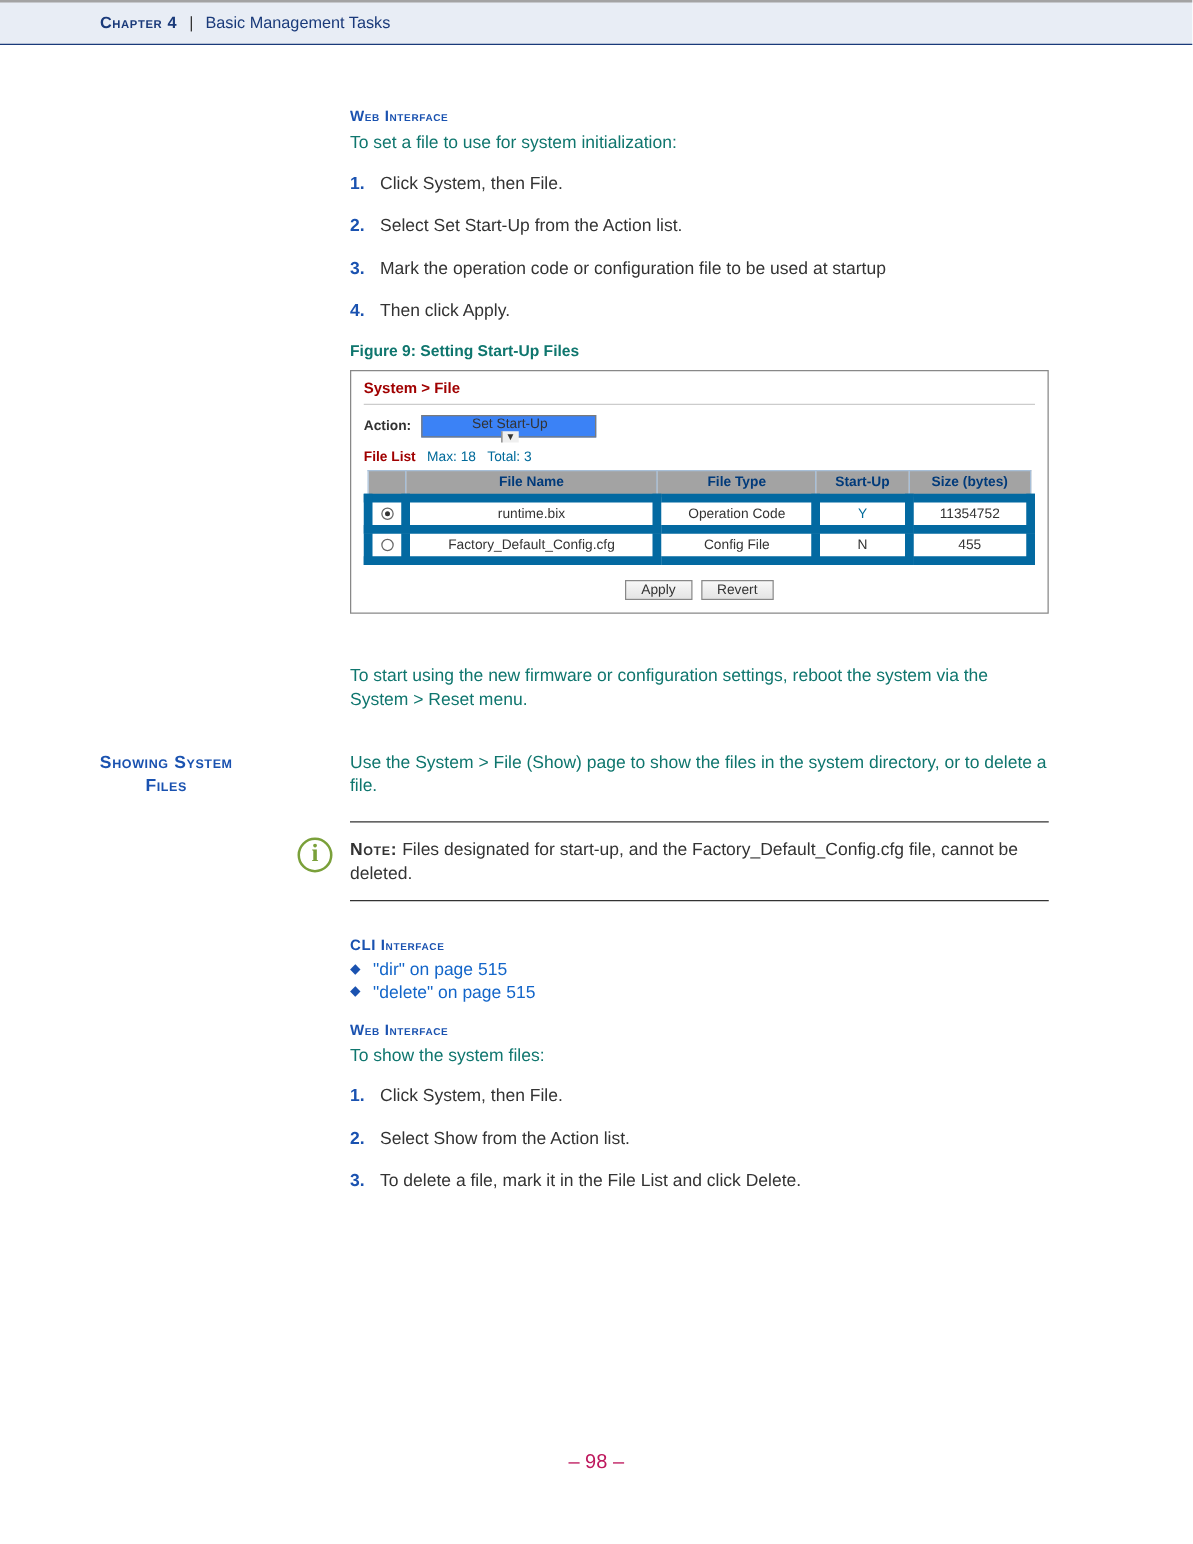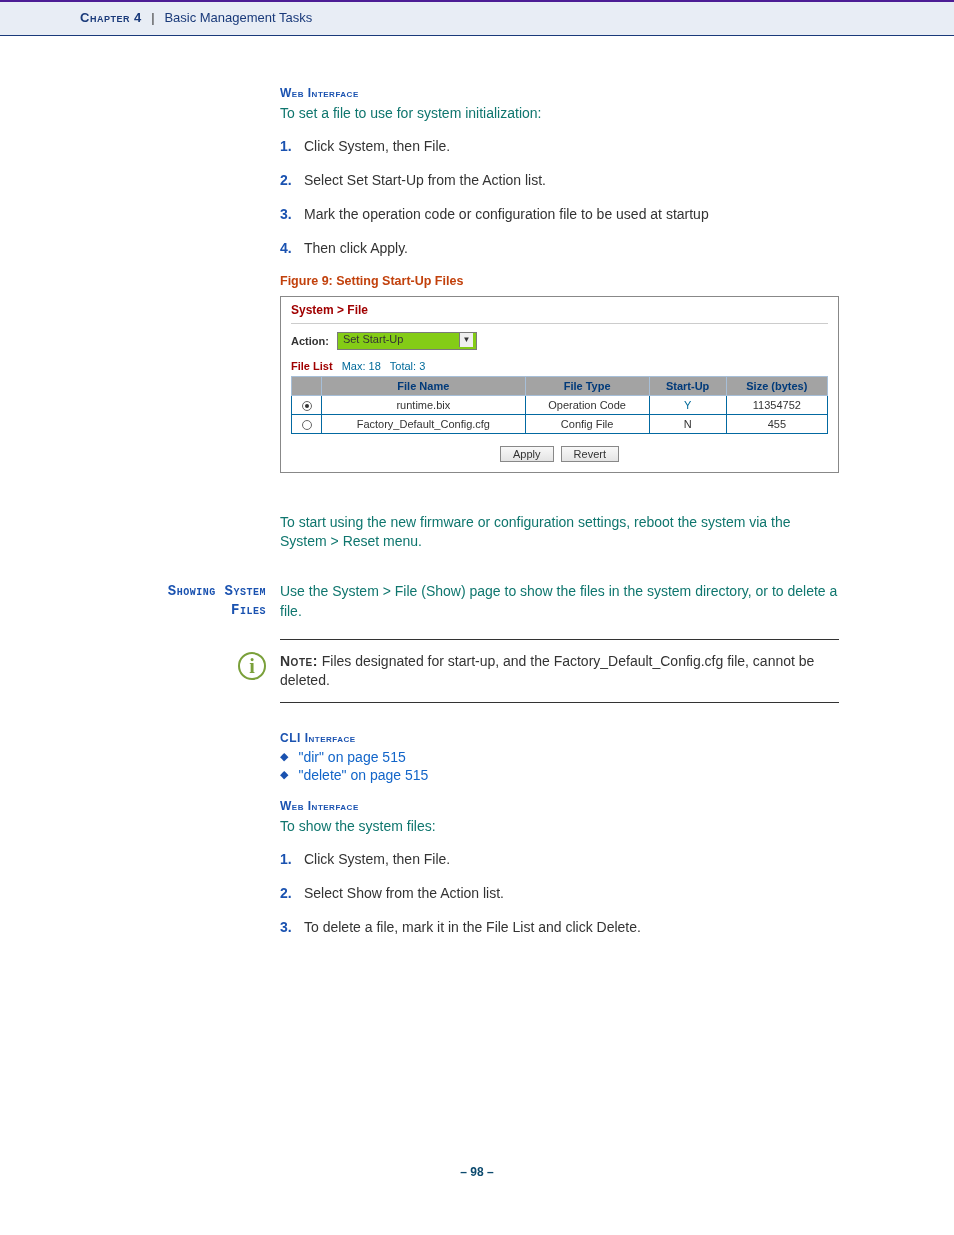--- a/index.html
+++ b/index.html
@@ -6,21 +6,21 @@
   body {
     width: 954px;
     height: 1235px;
     font-family: Verdana, Arial, sans-serif;
     color: #333;
     background: #fff;
     position: relative;
   }
   .header-band {
     background: #e8edf5;
-    border-top: 2px solid #4c1d95;
+    border-top: 2px solid #a3a3a3;
     border-bottom: 1px solid #1a3a7a;
     padding: 8px 0 10px 80px;
     font-size: 13px;
   }
   .header-line1 { color: #1a3a7a; }
   .chapter-label { font-weight: bold; font-variant: small-caps; letter-spacing: 0.5px; }
   .header-sep { color: #333; margin: 0 6px; }
   .header-topic { color: #1a3a7a; }
   .header-line2 { color: #333; margin-top: 2px; font-size: 12.5px; }
   .content {
@@ -31,43 +31,44 @@
     color: #1a52b0;
     font-weight: bold;
     font-size: 12px;
     margin-bottom: 4px;
   }
   .smallcaps { font-variant: small-caps; letter-spacing: 0.5px; }
   p.body { font-size: 14px; line-height: 1.4; margin-bottom: 14px; color: #0f766e; }
   ol.steps { list-style: none; margin: 6px 0 14px 0; padding: 0; }
   ol.steps li { font-size: 14px; margin-bottom: 18px; display: flex; }
   .step-num { color: #1a52b0; font-weight: bold; min-width: 24px; }
-  .fig-caption { color: #c2410c; font-weight: bold; font-size: 12.5px; margin: 4px 0 8px 0; }
+  .fig-caption { color: #0f766e; font-weight: bold; font-size: 12.5px; margin: 4px 0 8px 0; }
   
   .ui-panel {
     border: 1px solid #888;
     background: #fff;
     font-family: Tahoma, Arial, sans-serif;
     font-size: 11px;
     margin-bottom: 40px;
   }
   .ui-breadcrumb { color: #a00000; font-weight: bold; padding: 6px 10px 4px; font-size: 12px; }
   .ui-hr { border: none; border-top: 1px solid #ccc; margin: 2px 10px 6px; }
   .ui-action-row { padding: 2px 10px 10px; display: flex; align-items: center; gap: 8px; }
   .ui-action-row label { font-weight: bold; color: #333; }
   .ui-select {
     border: 1px solid #7a7a7a;
-    background: #84cc16;
+    background: #3b82f6;
     font-size: 11px;
     height: 18px;
     width: 140px;
     display: inline-flex;
-    align-items: flex-start;
+    align-items: center;
     justify-content: space-between;
     padding: 0 3px 0 5px;
+    flex-direction: column;
   }
   .ui-select .caret {
     width: 14px; height: 14px; border-left: 1px solid #7a7a7a;
     display: inline-flex; align-items: center; justify-content: center;
     font-size: 8px; background: #efefef;
   }
   .ui-listhdr { padding: 0 10px 4px; }
   .ui-listhdr .lbl { color: #a00000; font-weight: bold; }
   .ui-listhdr .meta { color: #006a9a; margin-left: 6px; }
   table.filelist {
@@ -78,21 +79,21 @@
   }
   table.filelist th {
     background: #a3a3a3;
     color: #003a7a;
     font-weight: bold;
     border: 1px solid #a7bfd8;
     padding: 3px 6px;
     text-align: center;
   }
   table.filelist td {
-    border: 1px solid #0369a1;
+    border: 7px solid #0369a1;
     padding: 3px 6px;
     text-align: center;
     color: #333;
     background: #fff;
   }
   table.filelist td.sel { width: 30px; }
   table.filelist td .y { color: #006a9a; }
   .ui-btnrow { text-align: center; padding-bottom: 10px; }
   .ui-btn {
     display: inline-block;
@@ -111,23 +112,22 @@
   .radio.checked::after{
     content:""; position:absolute; left:2px; top:2px; width:4px; height:4px;
     background:#333; border-radius:50%;
   }
   .side-heading {
     color: #1a52b0;
     font-weight: bold;
     font-size: 14px;
     font-variant: small-caps;
     letter-spacing: 0.5px;
-    text-align: right;
+    text-align: center;
     line-height: 1.35;
-    font-family: Liberation Mono, monospace;
   }
   .two-col { display: flex; align-items: flex-start; gap: 14px; }
   .two-col .left { width: 266px; flex: none; }
   .two-col .right { flex: 1; }
   .note-block {
     border-top: 1.5px solid #333;
     border-bottom: 1.5px solid #333;
     padding: 12px 0;
     margin: 18px 0 28px;
     display: flex;
@@ -142,21 +142,21 @@
     font-size: 20px; margin-left: -42px;
   }
   .note-text { font-size: 14px; line-height: 1.35; color: #333; }
   .note-label { font-weight: bold; font-variant: small-caps; letter-spacing:0.5px; }
   ul.diamond { list-style: none; padding: 0; margin: 2px 0 16px 0; }
   ul.diamond li { font-size: 14px; color: #333; margin-bottom: 2px; display:flex; align-items:center; gap:10px; }
   ul.diamond li::before { content: "◆"; color: #1a52b0; font-size: 11px; }
   ul.diamond li a { color: #1265c9; text-decoration: none; }
   .page-num {
     position: absolute; bottom: 56px; left: 0; right: 0;
-    text-align: center; font-size: 12px; color: #0c4a6e; font-weight: bold;
+    text-align: center; font-size: 16px; color: #be185d;
   }
 </style>
 </head>
 <body>
 
 <div class="header-band">
   <div class="header-line1">
     <span class="chapter-label">Chapter 4</span>
     <span class="header-sep">|</span>
     <span class="header-topic">Basic Management Tasks</span>

